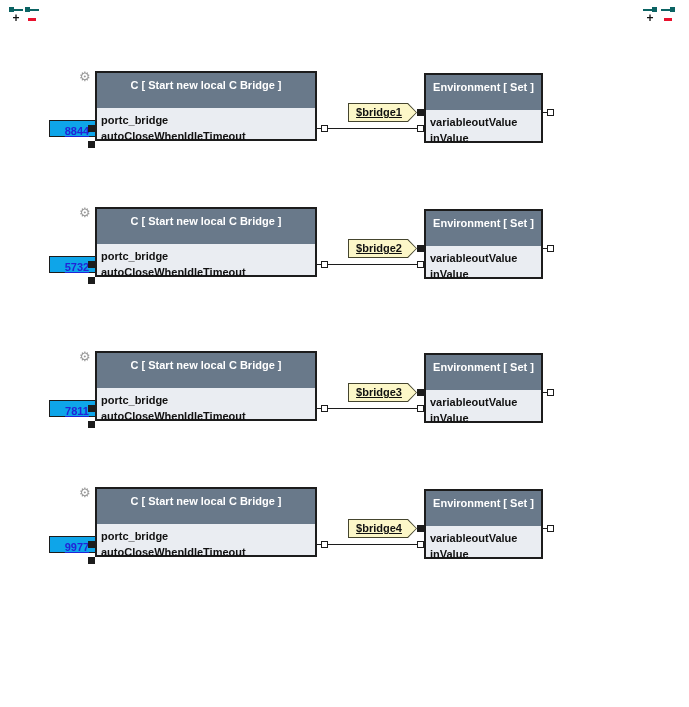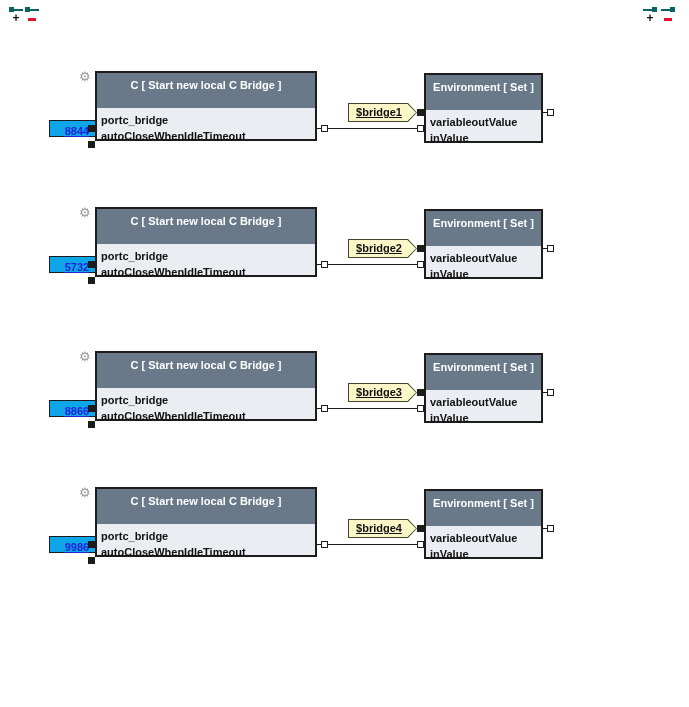--- a/index.html
+++ b/index.html
@@ -202,21 +202,21 @@
 
   <div class="group" style="top: 350px;">
 
     <span class="gear">⚙</span>
 
     <div class="wire value-wire"></div>
     <div class="wire main-wire"></div>
     <div class="wire out-stub"></div>
 
     <div class="value-box">
-      <span class="value-text">8866</span>
+      <span class="value-text">7811</span>
     </div>
 
     <div class="block c-block">
       <div class="block-header">C [ Start new local C Bridge ]</div>
       <div class="block-body">
         <div class="row">
           <span>port</span>
           <span>c_bridge</span>
         </div>
         <div class="row">
@@ -252,21 +252,21 @@
 
   <div class="group" style="top: 486px;">
 
     <span class="gear">⚙</span>
 
     <div class="wire value-wire"></div>
     <div class="wire main-wire"></div>
     <div class="wire out-stub"></div>
 
     <div class="value-box">
-      <span class="value-text">9986</span>
+      <span class="value-text">9977</span>
     </div>
 
     <div class="block c-block">
       <div class="block-header">C [ Start new local C Bridge ]</div>
       <div class="block-body">
         <div class="row">
           <span>port</span>
           <span>c_bridge</span>
         </div>
         <div class="row">

